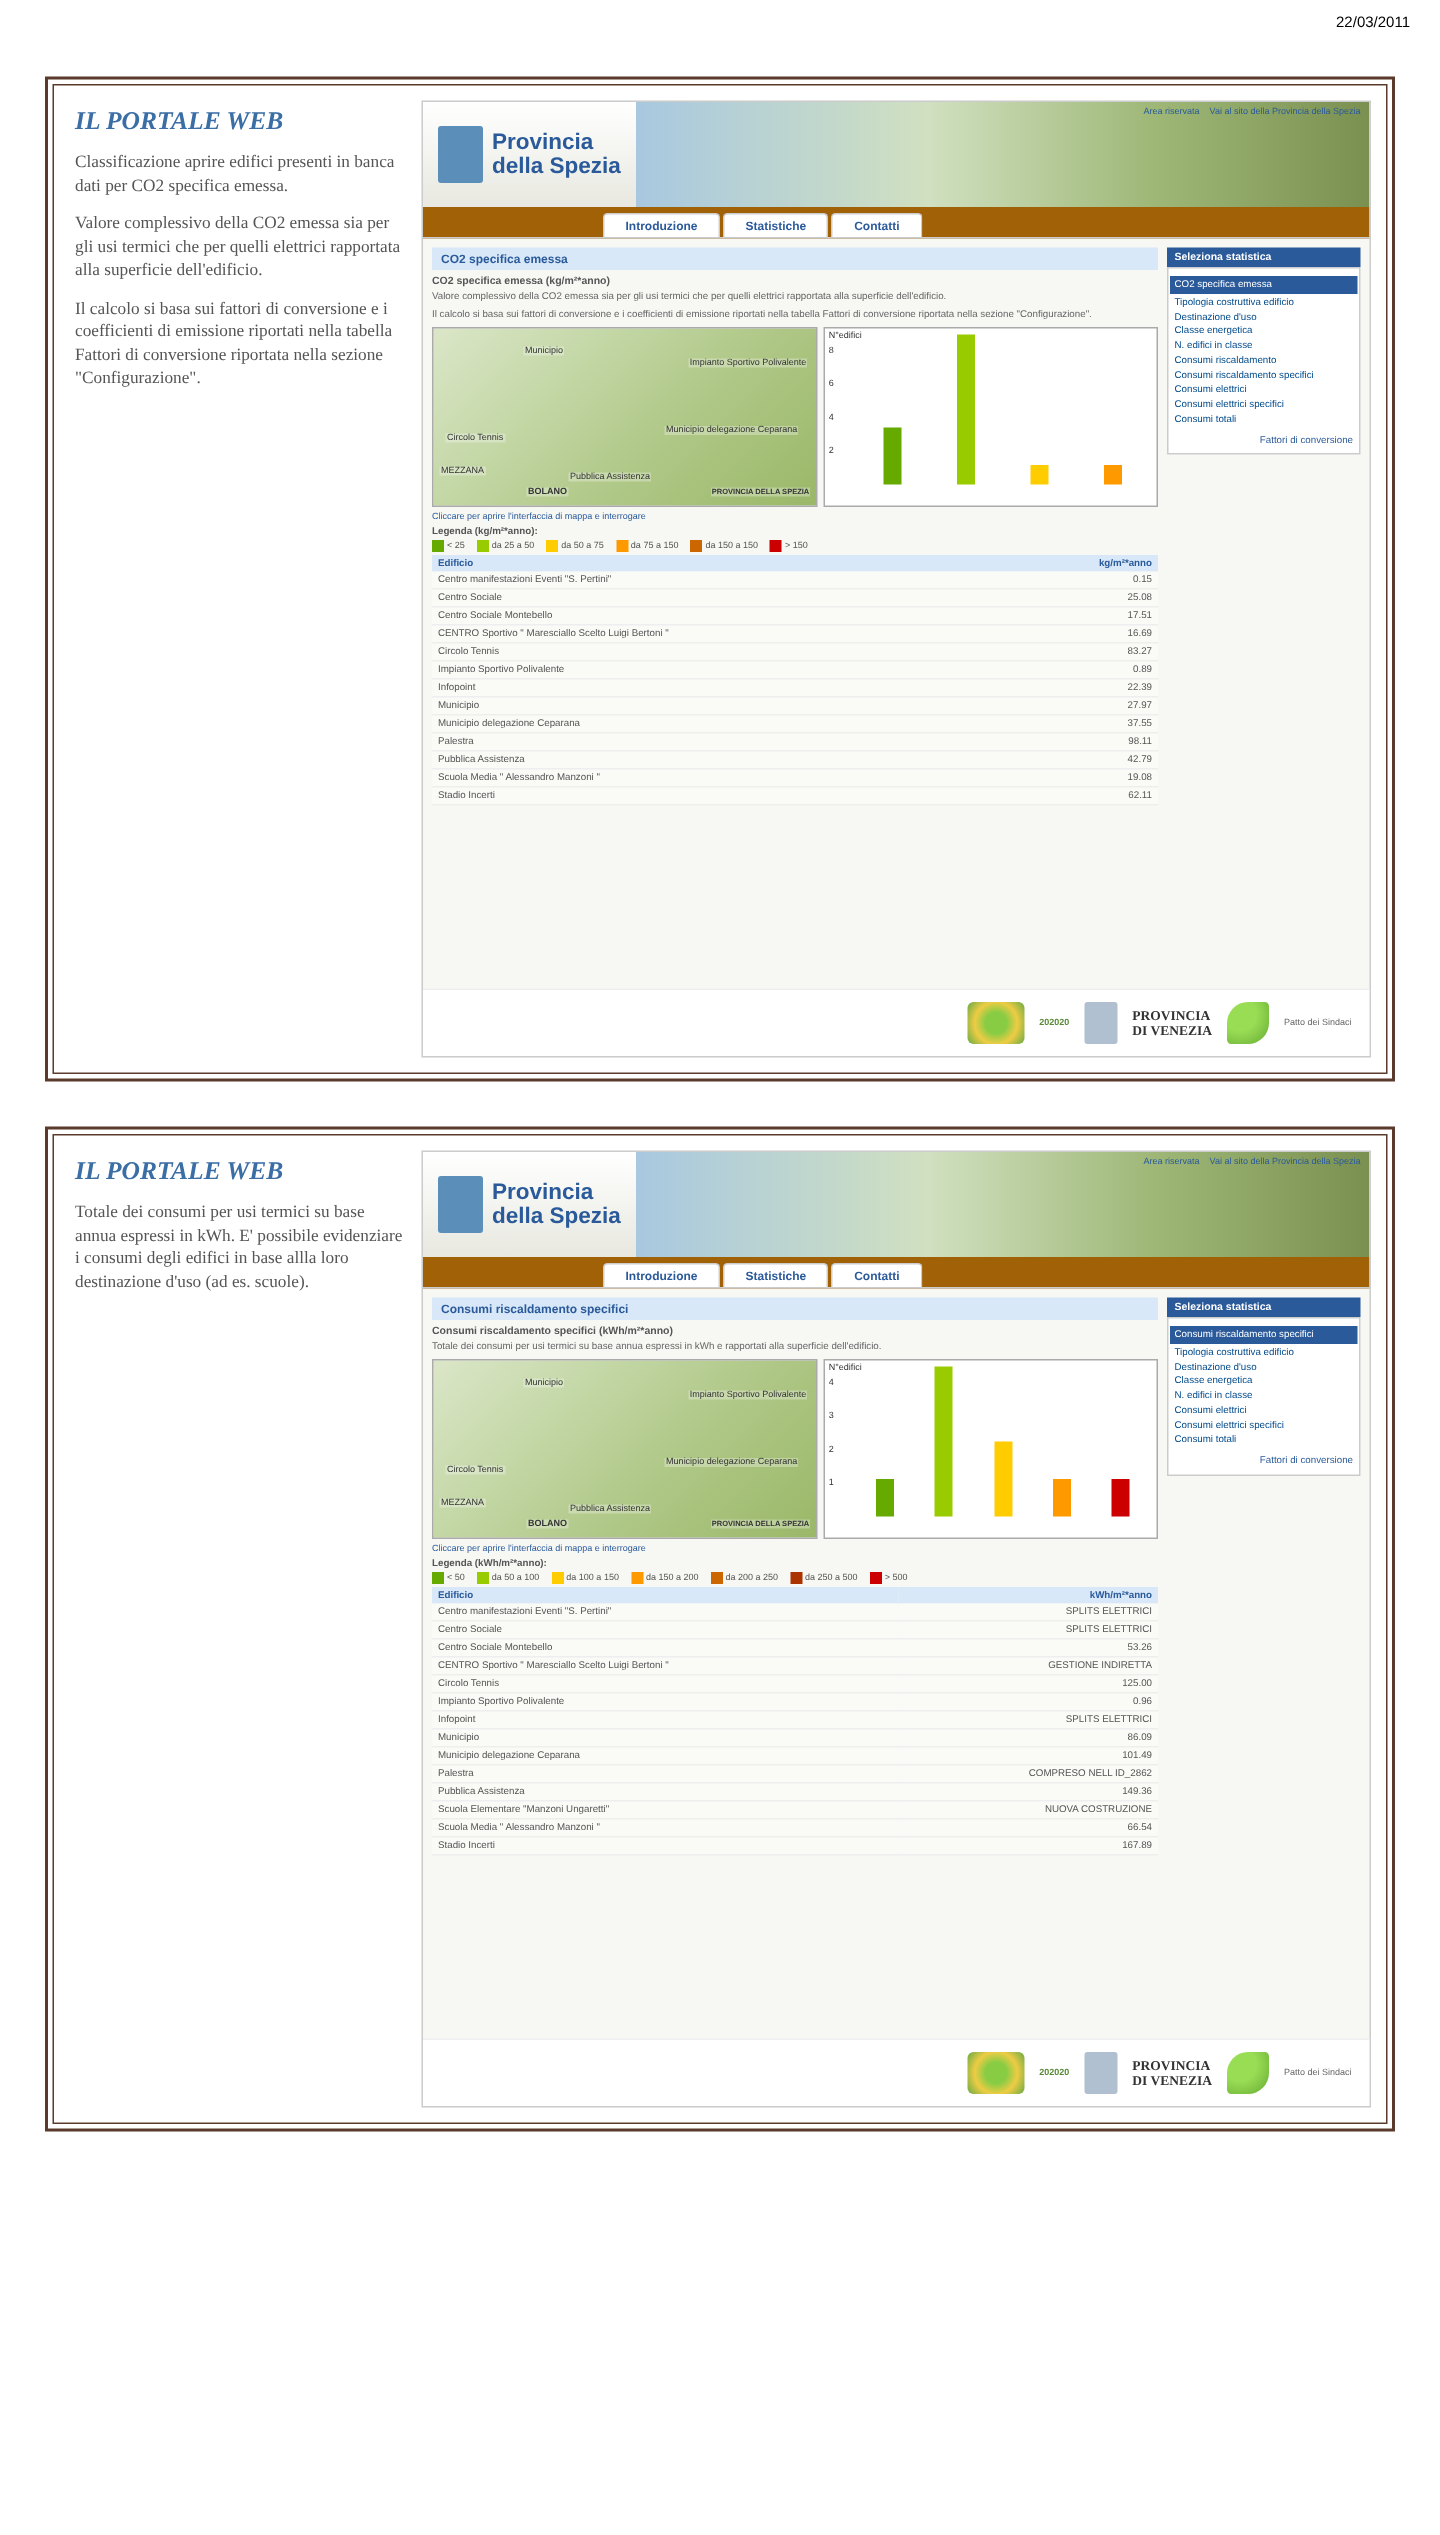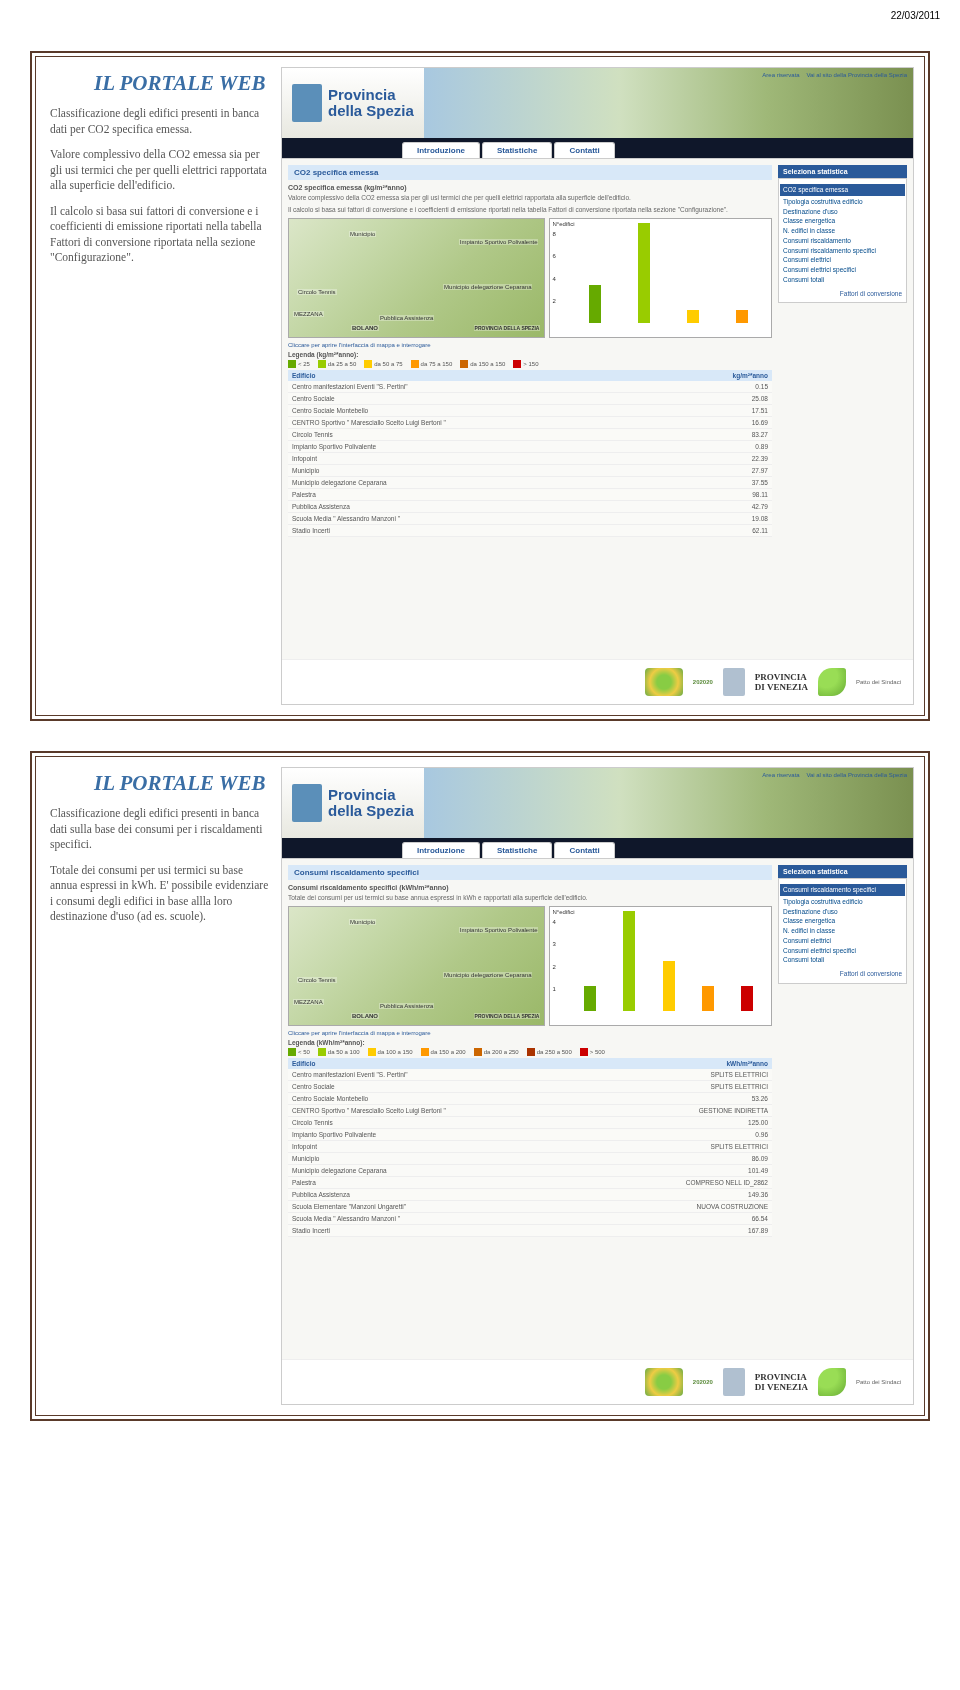--- a/index.html
+++ b/index.html
@@ -30,23 +30,22 @@
     display: flex;
   }
   .left-col {
     width: 245px;
     padding: 14px 8px 10px 14px;
   }
   .title {
     color: #3a6ea5;
     font-weight: bold;
     font-style: italic;
-    font-size: 21px;
+    font-size: 17px;
     margin-bottom: 10px;
-    margin-left: 44px;
   }
   .desc {
     font-size: 11.5px;
     line-height: 1.35;
     color: #555;
     margin-bottom: 10px;
   }
   .right-col {
     flex: 1;
     padding: 10px 10px 10px 0;
@@ -91,21 +90,21 @@
     background: linear-gradient(to right, #a8c8e0 0%, #d0e0c0 40%, #9fb878 70%, #7a9050 100%);
     position: relative;
   }
   .header-links {
     position: absolute;
     top: 4px; right: 6px;
     font-size: 6px;
     color: #2a5a9a;
   }
   .tabs {
-    background: #0f172a;
+    background: #a16207;
     padding: 4px 0 0 120px;
     display: flex;
     gap: 2px;
     border-bottom: 1px solid #ccc;
   }
   .tab {
     background: #fff;
     padding: 3px 14px;
     font-size: 8px;
     font-weight: bold;
@@ -274,21 +273,21 @@
 </style>
 </head>
 <body>
 
 <div class="page-date">22/03/2011</div>
 
 <div class="slide">
  <div class="slide-inner">
   <div class="left-col">
     <div class="title">IL PORTALE WEB</div>
-    <div class="desc">Classificazione degli edifici presenti in banca dati per CO2 specifica emessa.</div>
+    <div class="desc">Classificazione aprire edifici presenti in banca dati per CO2 specifica emessa.</div>
     <div class="desc">Valore complessivo della CO2 emessa sia per gli usi termici che per quelli elettrici rapportata alla superficie dell'edificio.</div>
     <div class="desc">Il calcolo si basa sui fattori di conversione e i coefficienti di emissione riportati nella tabella Fattori di conversione riportata nella sezione "Configurazione".</div>
   </div>
   <div class="right-col">
    <div class="portal">
     <div class="portal-header">
       <div class="crest"></div>
       <div class="province-label">
         <span>Provincia</span><br>
         <span>della Spezia</span>
@@ -436,21 +435,20 @@
     </div>
    </div>
   </div>
  </div>
 </div>
 
 <div class="slide">
  <div class="slide-inner">
   <div class="left-col">
     <div class="title">IL PORTALE WEB</div>
-    <div class="desc">Classificazione degli edifici presenti in banca dati sulla base dei consumi per i riscaldamenti specifici.</div>
     <div class="desc">Totale dei consumi per usi termici su base annua espressi in kWh. E' possibile evidenziare i consumi degli edifici in base allla loro destinazione d'uso (ad es. scuole).</div>
   </div>
   <div class="right-col">
    <div class="portal">
     <div class="portal-header">
       <div class="crest"></div>
       <div class="province-label">
         <span>Provincia</span><br>
         <span>della Spezia</span>
       </div>

